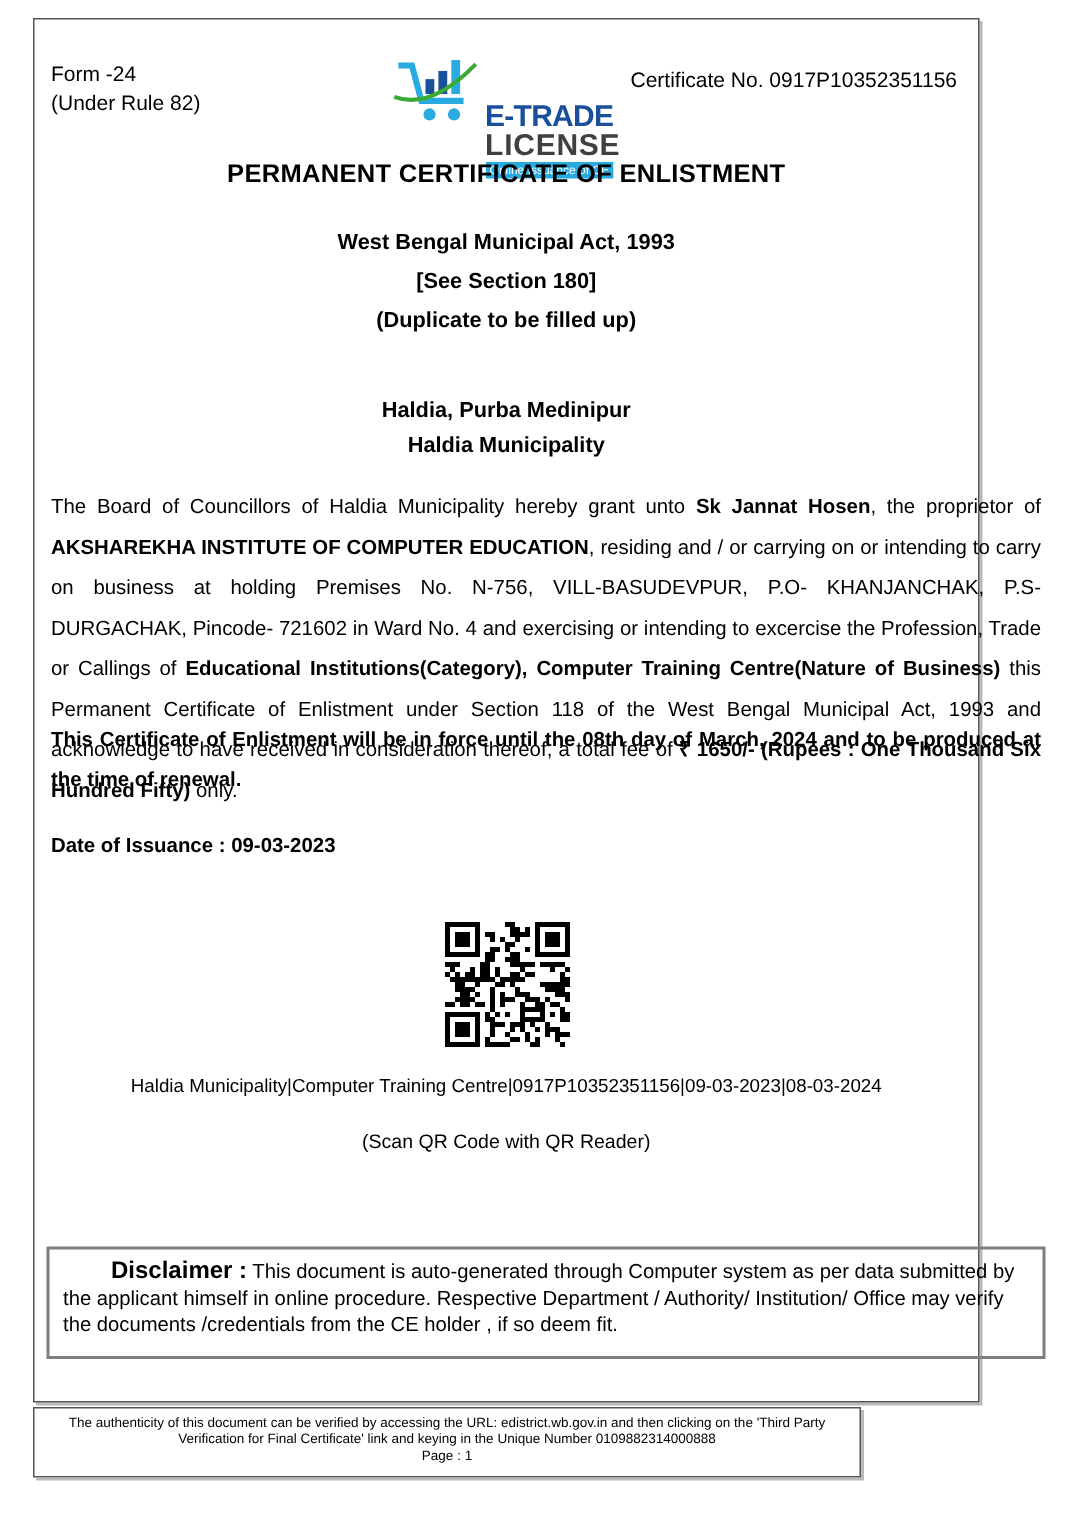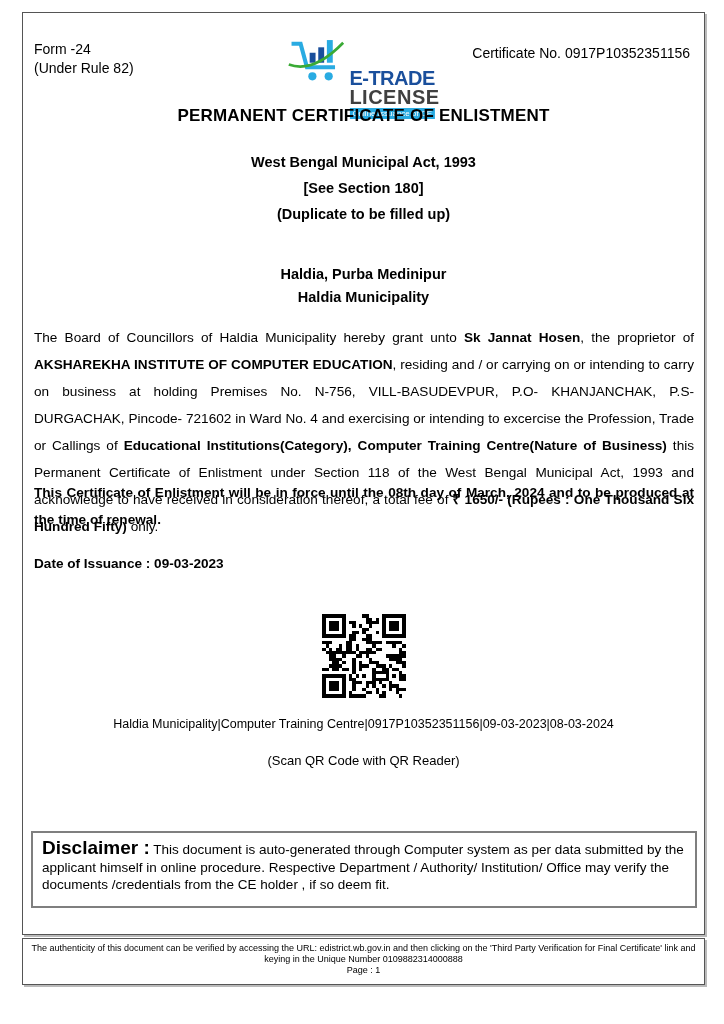--- a/index.html
+++ b/index.html
@@ -9,21 +9,21 @@
     font-family: "Liberation Sans", sans-serif;
     color: #000;
     position: relative;
     overflow: hidden;
   }
   .page { position: absolute; inset: 0; background: #fff; }
 
   .cert-box {
     position: absolute;
     left: 22px; top: 12px;
-    width: 683px; height: 923px;
+    width: 631px; height: 923px;
     border: 1px solid #555;
     box-shadow: 2px 2px 0 rgba(130,130,130,.55);
     background: #fff;
   }
 
   .form-info {
     position: absolute; left: 11px; top: 27px;
     font-size: 14px; line-height: 19px;
   }
 
@@ -85,26 +85,26 @@
 
   .qr-data   { top: 704px; font-size: 12.5px; }
   .qr-note   { top: 740px; font-size: 13px; }
 
   .disclaimer-box {
     position: absolute; left: 8px; top: 818px; width: 666px;
     border: 2px solid #7f7f7f;
     padding: 6px 9px 12px 9px;
     font-size: 13.5px; line-height: 17.5px;
   }
-  .disclaimer-box b { font-size: 19px; }
+  .disclaimer-box b { font-size: 16px; margin-left: 32px; }
 
   .footer-box {
     position: absolute;
     left: 22px; top: 938px;
-    width: 683px; height: 47px;
+    width: 552px; height: 47px;
     border: 1px solid #555;
     box-shadow: 2px 2px 0 rgba(130,130,130,.55);
     text-align: center;
     font-size: 9px; line-height: 11px;
     padding: 4px 6px 0 6px;
   }
 </style>
 </head>
 <body>
 

